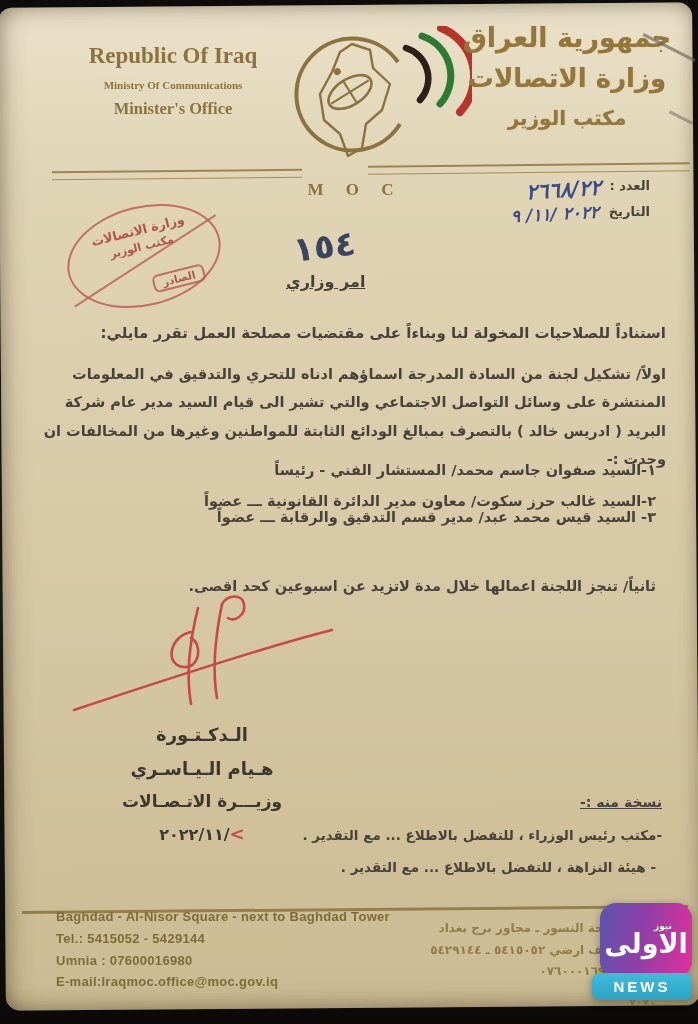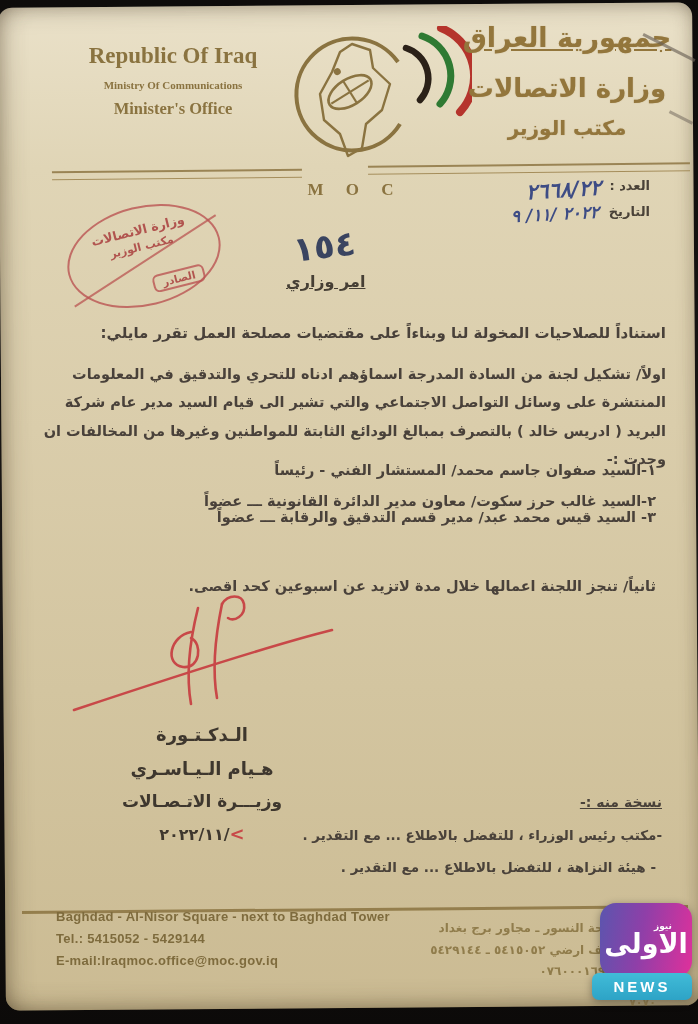--- a/index.html
+++ b/index.html
@@ -70,21 +70,21 @@
     <div class="abs" style="left:0;top:152px;width:130px;text-align:center;font-family:'Liberation Serif',serif;font-weight:bold;font-size:17px;letter-spacing:9px;color:#8a7340;">M O C</div>
   </div>
 
   <svg class="abs" style="left:398px;top:26px;" width="74" height="92" viewBox="0 0 74 92">
     <path d="M 8 22 A 32 32 0 0 1 22 74" fill="none" stroke="#2b2118" stroke-width="6.5" stroke-linecap="round"></path>
     <path d="M 24 10 A 42 42 0 0 1 42 78" fill="none" stroke="#2f7a33" stroke-width="7" stroke-linecap="round"></path>
     <path d="M 43 2 A 52 52 0 0 1 62 86" fill="none" stroke="#b5342c" stroke-width="8" stroke-linecap="round"></path>
   </svg>
 
   <div class="abs cal ar" style="right:16px;top:22px;width:230px;">
-    <div style="font-size:27px;margin-bottom:20px;text-decoration:underline;">جمهورية العراق</div>
+    <div style="font-size:27px;margin-bottom:10px;">جمهورية العراق</div>
     <div style="font-size:26px;margin-bottom:13px;">وزارة الاتصالات</div>
     <div style="font-size:20px;">مكتب الوزير</div>
   </div>
 
   <div class="abs" style="left:640px;top:46px;width:58px;height:3px;background:#6b6257;opacity:.65;transform:rotate(27deg);"></div>
   <div class="abs" style="left:668px;top:116px;width:26px;height:3px;background:#6b6257;opacity:.5;transform:rotate(27deg);"></div>
 
   <div class="abs goldline" style="left:52px;top:170px;width:250px;transform:rotate(-0.6deg);"></div>
   <div class="abs goldline" style="left:368px;top:164px;width:322px;transform:rotate(-0.6deg);"></div>
 
@@ -144,20 +144,21 @@
     <div style="font-size:14px;text-decoration:underline;margin-bottom:17px;">نسخة منه :-</div>
     <div style="font-size:13.5px;margin-bottom:16px;">-مكتب رئيس الوزراء ، للتفضل بالاطلاع ... مع التقدير .</div>
     <div style="font-size:13.5px;padding-right:6px;">- هيئة النزاهة ، للتفضل بالاطلاع ... مع التقدير .</div>
   </div>
 
   <div class="abs" style="left:22px;top:908px;width:666px;height:3px;background:#8a7340;opacity:.85;transform:rotate(-0.5deg);"></div>
 
   <div class="abs foot-en" style="left:36px;top:906px;width:340px;margin-left:20px;">
     <div>Baghdad - Al-Nisor Square - next to Baghdad Tower</div>
     <div>Tel.: 5415052 - 5429144</div>
+    <div>Umnia : 07600016980</div>
     <div>E-mail:Iraqmoc.office@moc.gov.iq</div>
   </div>
 
   <div class="abs foot-ar" style="right:78px;top:918px;width:250px;">
     <div>ساحة النسور ـ مجاور برج بغداد</div>
     <div>هاتف ارضي ٥٤١٥٠٥٢ ـ ٥٤٢٩١٤٤</div>
     <div>٠٧٦٠٠٠١٦٩٨٠</div>
   </div>
 
   <div class="abs" style="right:42px;top:996px;color:#8a7340;font-size:11px;font-weight:bold;opacity:.65;filter:blur(.4px);">٧٠٧٠</div>

